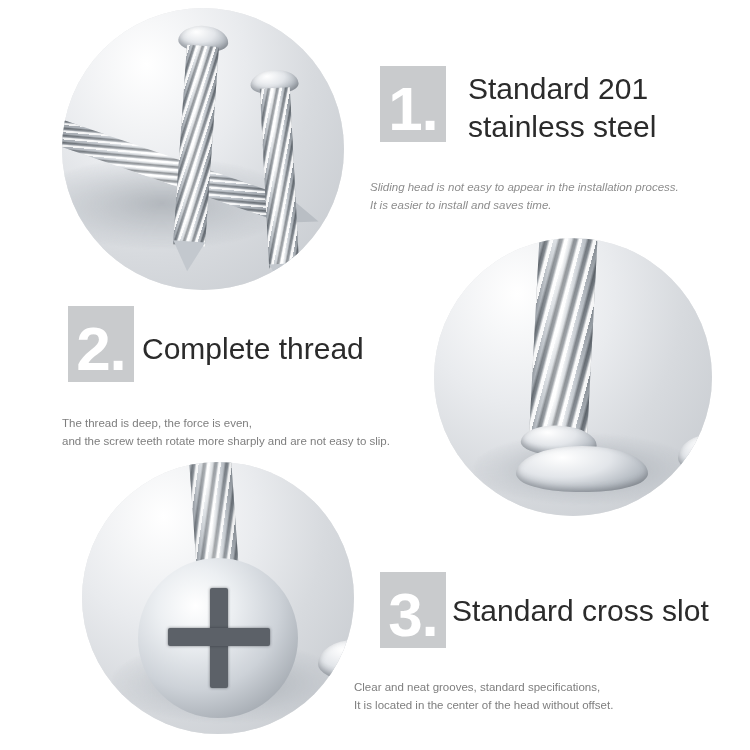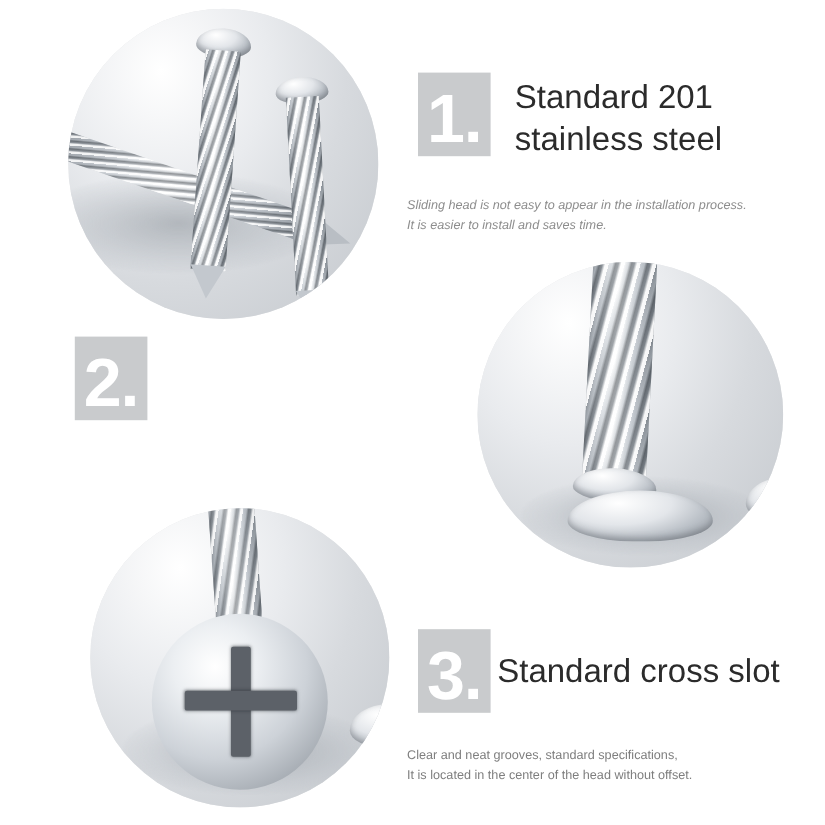--- a/index.html
+++ b/index.html
@@ -165,20 +165,23 @@
     </div>
   </div>
 
   <div class="num-box" style="left:380px; top:66px; width:66px; height:76px;">1.</div>
   <div class="headline" style="left:468px; top:70px; width:290px;">Standard 201
 stainless steel</div>
   <div class="subtext" style="left:370px; top:152px; width:370px;">Sliding head is not easy to appear in the installation process.
 It is easier to install and saves time.</div>
 
   <div class="num-box" style="left:68px; top:306px; width:66px; height:76px;">2.</div>
+  <div class="headline" style="left:142px; top:330px; width:300px;">Complete thread</div>
+  <div class="subtext plain" style="left:62px; top:388px; width:420px;">The thread is deep, the force is even,
+and the screw teeth rotate more sharply and are not easy to slip.</div>
 
   <div class="photo-circle" style="left:434px; top:238px; width:278px; height:278px;">
     <div class="photo-inner"></div>
 
     <div class="shadow-blob" style="left:40px; top:196px; width:220px; height:70px;"></div>
 
     <div class="screw" style="left:96px; top:-10px; width:80px; height:240px; transform:rotate(3deg);">
       <div class="shank" style="left:10px; top:10px; width:58px; height:200px;"></div>
       <div class="threads" style="left:10px; top:10px; width:58px; height:200px;
                   background-image: repeating-linear-gradient(-78deg,
@@ -212,16 +215,16 @@
     <div class="cross-slot" style="left:128px; top:126px; width:18px; height:100px; border-radius:2px;
                 box-shadow: 0 0 3px rgba(40,45,50,0.6);"></div>
     <div class="cross-slot" style="left:86px; top:166px; width:102px; height:18px; border-radius:2px;
                 box-shadow: 0 0 3px rgba(40,45,50,0.6);"></div>
 
     <div class="head-pan" style="left:236px; top:178px; width:72px; height:40px;"></div>
   </div>
 
   <div class="num-box" style="left:380px; top:572px; width:66px; height:76px;">3.</div>
   <div class="headline" style="left:452px; top:592px; width:300px;">Standard cross slot</div>
-  <div class="subtext plain" style="left:370px; top:652px; width:370px;">Clear and neat grooves, standard specifications,
+  <div class="subtext plain" style="left:354px; top:652px; width:370px;">Clear and neat grooves, standard specifications,
 It is located in the center of the head without offset.</div>
 
 </div>
 
 </body></html>

